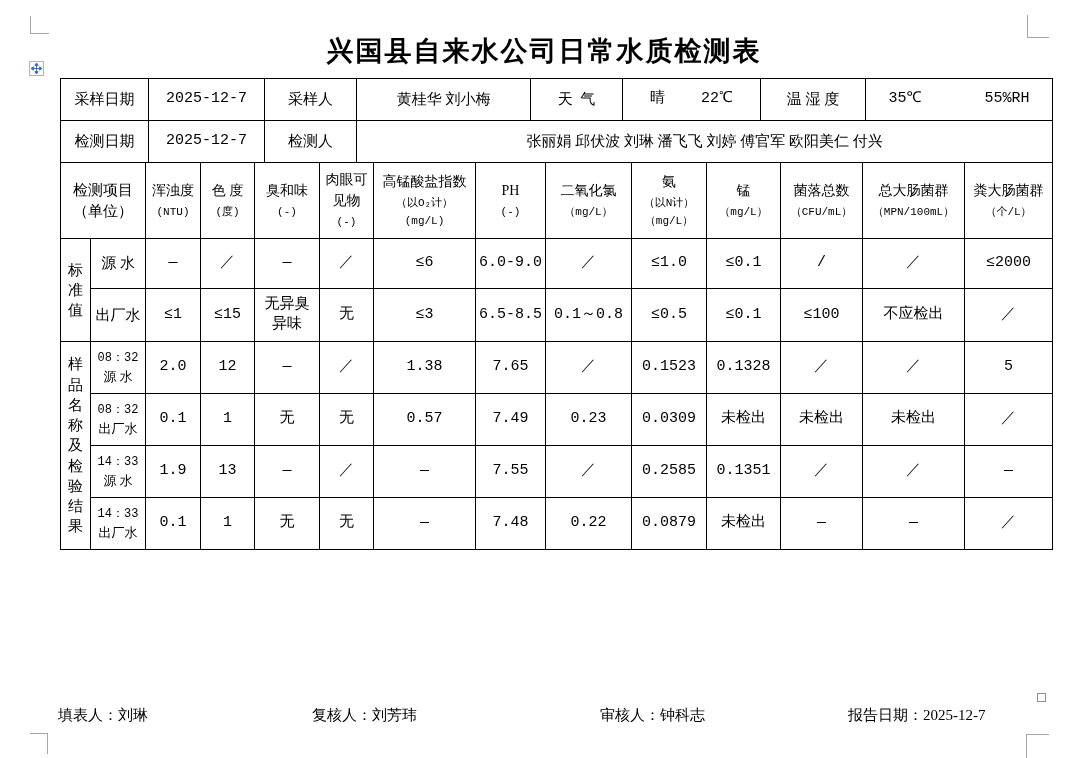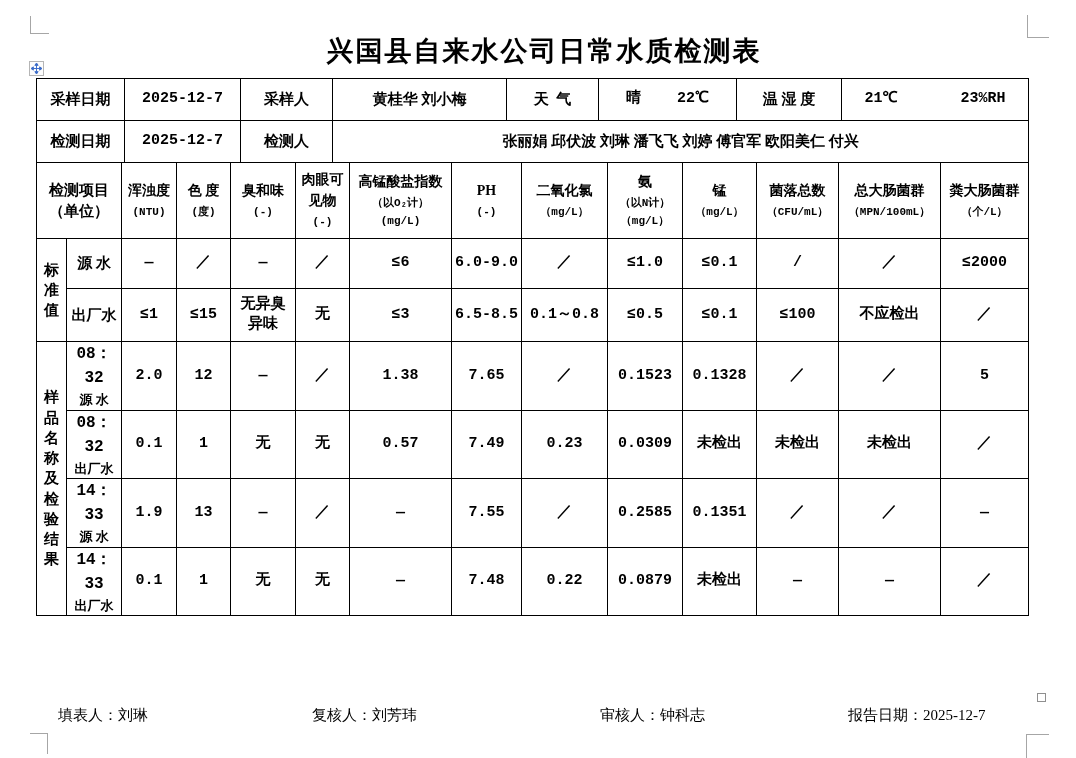--- a/index.html
+++ b/index.html
@@ -19,21 +19,21 @@
   .move-handle{position:absolute;left:29px;top:61px;width:15px;height:15px;box-sizing:border-box;
     border:1px solid #b5b5b5;background:#fcfcfc;display:flex;align-items:center;justify-content:center;}
   .resize-handle{position:absolute;left:1037px;top:693px;width:9px;height:9px;box-sizing:border-box;
     border:1px solid #8f8f8f;background:#fff;}
 
   
   .title{position:absolute;left:48px;top:33px;width:992px;text-align:center;
     font-size:27px;font-weight:bold;letter-spacing:2px;}
 
   
-  .tables{position:absolute;left:36px;top:78px;width:992px;font-weight:bold;}
+  .tables{position:absolute;left:60px;top:78px;width:992px;}
   table.t{border-collapse:collapse;table-layout:fixed;width:992px;}
   table.t + table.t{margin-top:-1px;}
   .t td{border:1px solid #000;text-align:center;vertical-align:middle;
     padding:0 2px;overflow:hidden;font-size:15px;line-height:1.35;}
   .pre{white-space:pre-wrap;}
   .left{text-align:left;padding-left:13px;}
   .mono,.val13,.hunit,.stime{font-family:"Liberation Mono","DejaVu Sans Mono",monospace;}
   .info tr{height:42px;}
   .val{font-size:15px;}
   .num{font-family:"Liberation Mono","DejaVu Sans Mono",monospace;font-size:14px;}
@@ -42,21 +42,21 @@
   .itemhead{font-size:15px;line-height:2.1;}
   .hname{font-size:14px;line-height:1.5;white-space:pre-wrap;}
   .hunit{font-size:11px;line-height:1.55;margin-top:3px;white-space:pre-wrap;}
 
   .rstd1{height:50px;} .rstd2{height:53px;}
   .rsamp{height:52px;} .rrem{height:57px;}
 
   .vlab{font-size:15px;line-height:1.65;padding:0;}
   .vlab2{font-size:14px;line-height:1.58;padding:0;}
   .rname{font-size:13px;}
-  .stime{font-size:16px;line-height:1.5;}
+  .stime{font-size:12px;line-height:1.5;}
   .sname{font-size:13px;line-height:1.5;}
   .val13{font-size:13px;}
 
   .remcell{text-align:left;padding-left:12px;font-size:14px;}
   .remcell div{line-height:1.9;}
 
   
   .foot{position:absolute;top:706px;font-size:15px;}
   .foot.f1{left:58px;} .foot.f2{left:312px;} .foot.f3{left:600px;} .foot.f4{left:848px;}
 </style>
@@ -100,21 +100,21 @@
       </colgroup>
       <tbody>
           <tr>
         <td class="lab">采样日期</td>
         <td class="val num">2025-12-7</td>
         <td class="lab">采样人</td>
         <td class="val">黄桂华 刘小梅</td>
         <td class="lab pre">天  气</td>
         <td class="val pre mono">晴    22℃</td>
         <td class="lab pre">温 湿 度</td>
-        <td class="val pre mono">21℃       23%RH</td>
+        <td class="val pre mono">35℃       55%RH</td>
       </tr>
       <tr>
         <td class="lab">检测日期</td>
         <td class="val num">2025-12-7</td>
         <td class="lab">检测人</td>
         <td class="val left" colspan="5">张丽娟 邱伏波 刘琳 潘飞飞 刘婷 傅官军 欧阳美仁 付兴</td>
       </tr>
     </tbody>
       </table>
 

